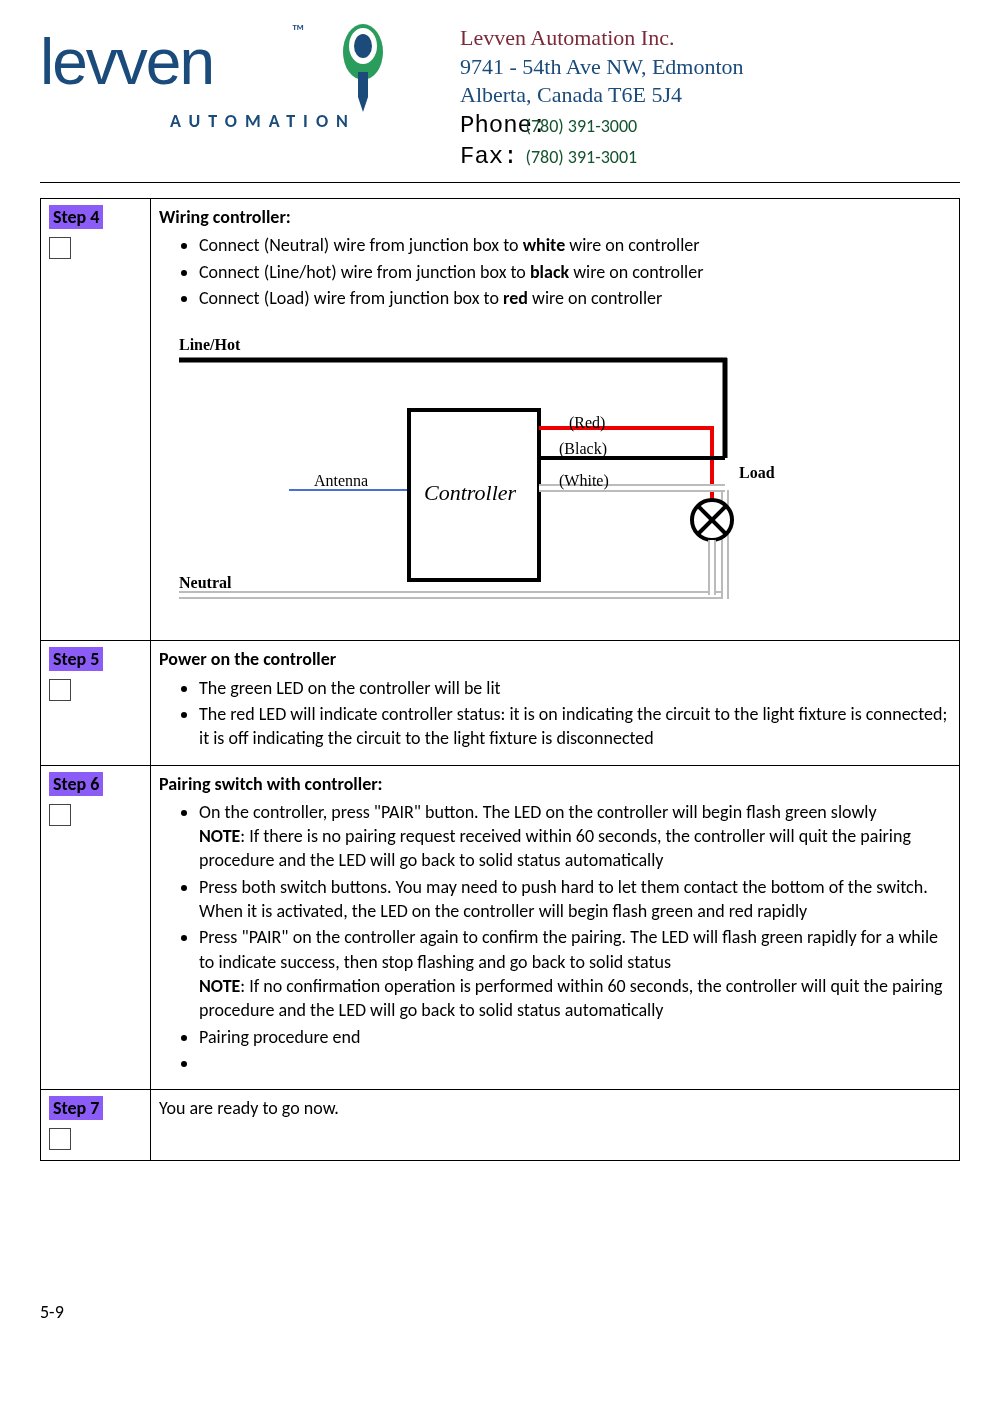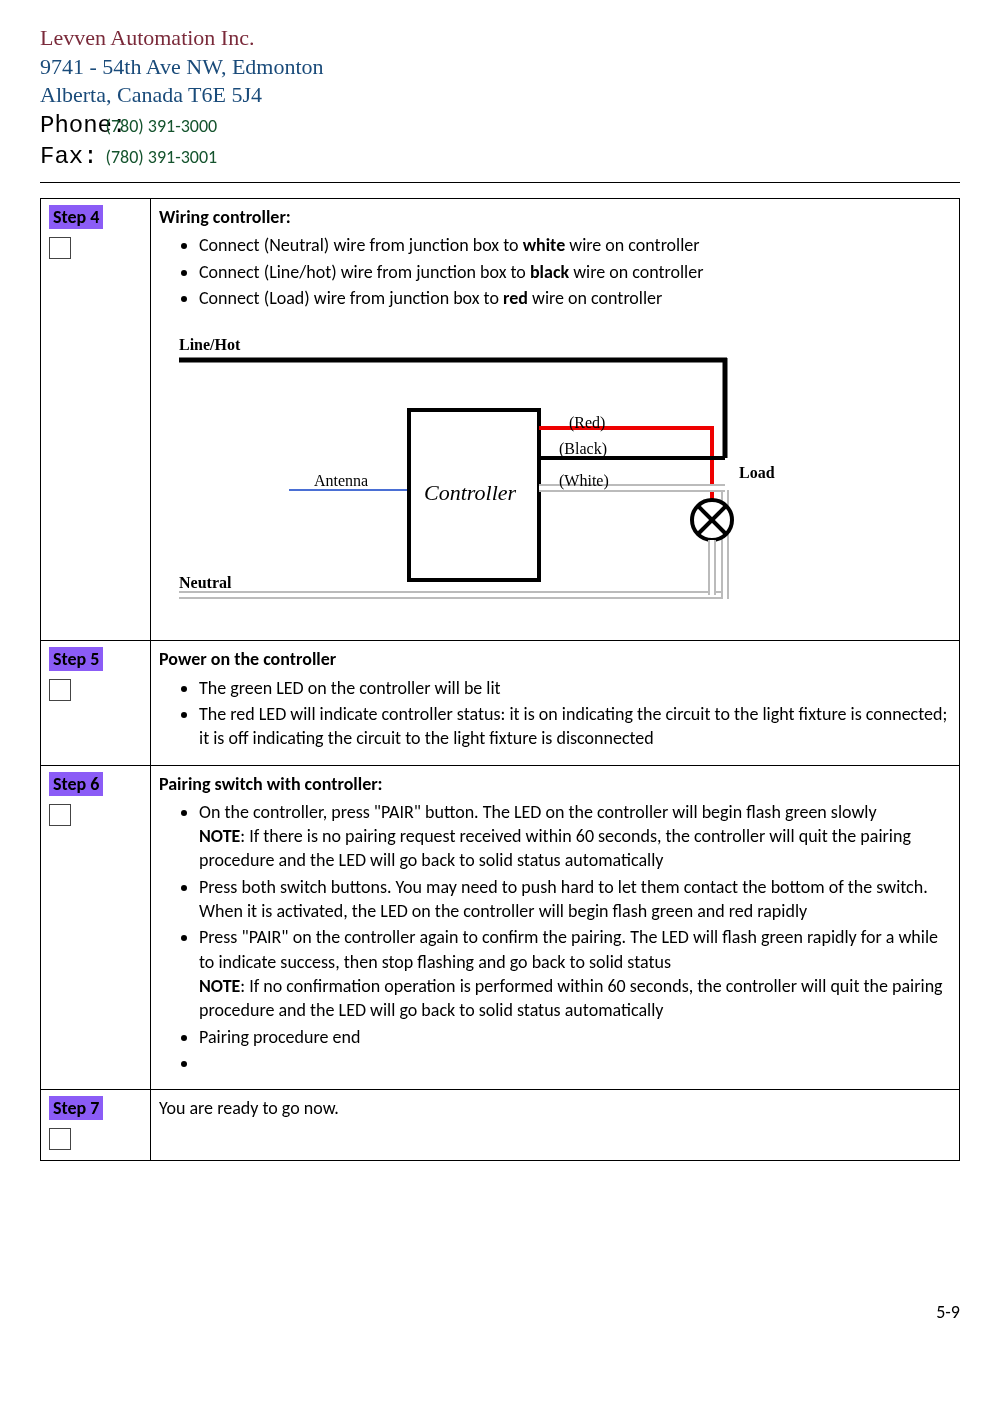--- a/index.html
+++ b/index.html
@@ -111,29 +111,45 @@
     width: 760px;
     height: 300px;
     margin: 10px 0 10px 0;
   }
   .diagram .lbl {
     position: absolute;
     font-family: 'Times New Roman', serif;
     font-size: 16px;
   }
   .footer {
-    text-align: right;
+    text-align: left;
     margin-top: 140px;
     font-size: 18px;
   }
 </style>
 </head>
 <body>
 
 <div class="header">
+  <div class="logo-block">
+    <div class="logo">
+      <span class="logo-text">levven</span>
+      <span class="logo-tm">™</span>
+      <span class="logo-icon-wrap">
+        <svg width="70" height="100" viewBox="0 0 70 100">
+          <ellipse cx="35" cy="40" rx="20" ry="28" fill="#2a9d5c"></ellipse>
+          <ellipse cx="35" cy="34" rx="14" ry="18" fill="#fff"></ellipse>
+          <ellipse cx="35" cy="34" rx="9" ry="12" fill="#1a4b7a"></ellipse>
+          <rect x="30" y="60" width="10" height="25" fill="#1a4b7a"></rect>
+          <path d="M30 85 L40 85 L35 100 Z" fill="#1a4b7a"></path>
+        </svg>
+      </span>
+      <span class="logo-auto">AUTOMATION</span>
+    </div>
+  </div>
   <div class="company">
     <div class="name">Levven Automation Inc.</div>
     <div class="addr">9741 - 54th Ave NW, Edmonton</div>
     <div class="addr">Alberta, Canada T6E 5J4</div>
     <div>
       <span class="contact-label">Phone:</span>
       <span class="contact-val">(780) 391-3000</span>
     </div>
     <div>
       <span class="contact-label">Fax:</span>

